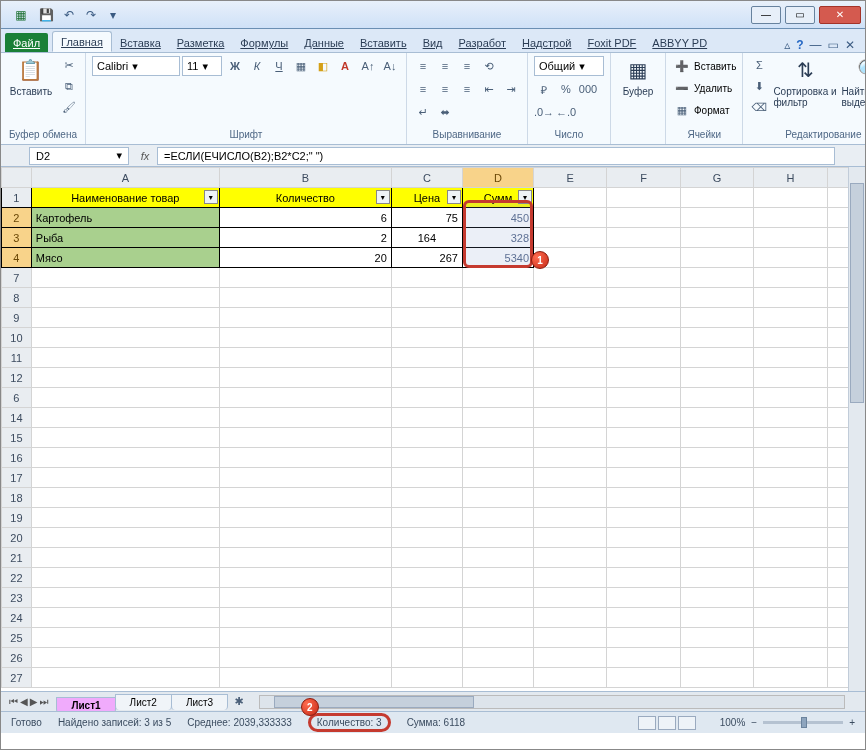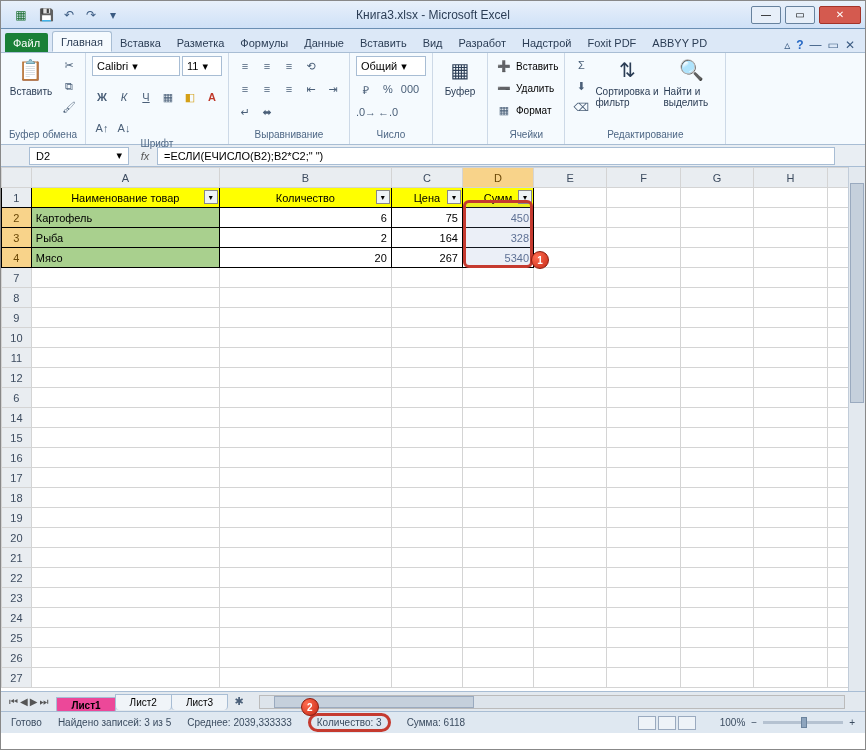--- a/index.html
+++ b/index.html
@@ -10,21 +10,21 @@
 .titlebar .mini-icon { width: 20px; height: 20px; margin: 0 3px 0 10px; display: flex; align-items: center; justify-content: center; font-size: 12px; color: #1b6f2f; }
 .titlebar .qat { display: flex; gap: 4px; margin-left: 4px; }
 .titlebar .qat span { width: 18px; height: 18px; display: flex; align-items: center; justify-content: center; font-size: 12px; color: #3b5b82; cursor: pointer; }
 .titlebar .title { position: absolute; left: 0; right: 0; text-align: center; font-size: 12px; color: #2b3d55; pointer-events: none; }
 .titlebar .winbtns { margin-left: auto; display: flex; }
 .titlebar .winbtns span { width: 30px; height: 18px; margin-right: 4px; border: 1px solid #67829e; border-radius: 2px; background: #e7eff9; display: flex; align-items: center; justify-content: center; font-size: 10px; cursor: pointer; }
 .titlebar .winbtns .close { background: #d45a4f; color: #fff; border-color: #a33329; width: 42px; }
 
 
 .ribbon-tabs { height: 24px; background: #dce8f7; display: flex; align-items: flex-end; border-bottom: 1px solid #a8bdd4; font-size: 11px; padding-left: 4px; }
-.tab { padding: 4px 8px 3px; color: #2b3d55; cursor: pointer; }
+.tab { padding: 4px 8px 3px; color: #2b3d55; cursor: pointer; text-decoration: underline; }
 .tab.file { background: #1a8037; color: #fff; border-radius: 2px 2px 0 0; margin-right: 4px; }
 .tab.active { background: #f5fafe; border: 1px solid #a8bdd4; border-bottom: 1px solid #f5fafe; border-radius: 3px 3px 0 0; }
 .ribbon-tabs .help { margin-left: auto; display: flex; gap: 6px; padding-right: 10px; align-items: center; }
 .ribbon-tabs .help span { color: #3b5b82; font-size: 12px; cursor: pointer; }
 
 
 .ribbon { height: 92px; background: #f5fafe; border-bottom: 1px solid #a8bdd4; display: flex; }
 .group { border-right: 1px solid #cdd9e7; padding: 3px 6px 1px; display: flex; flex-direction: column; }
 .group .controls { flex: 1; display: flex; align-items: flex-start; gap: 4px; }
 .group .label { font-size: 10px; color: #4e6785; text-align: center; height: 14px; padding-bottom: 1px; }
@@ -61,21 +61,21 @@
 .gray-below td { border: 1px solid #d4d4d4; }
 .filter-btn { position: absolute; right: 1px; top: 2px; width: 14px; height: 14px; border: 1px solid #888; background: #eef3f7; font-size: 8px; display: flex; align-items: center; justify-content: center; cursor: pointer; }
 .selection-box { position: absolute; border: 3px solid #c53a2f; border-radius: 6px; pointer-events: none; background: rgba(120, 150, 200, 0.15); }
 .callout { position: absolute; width: 18px; height: 18px; border-radius: 50%; background: radial-gradient(circle at 30% 30%, #ff6b4f, #c72b18); color: #fff; font-size: 10px; font-weight: bold; display: flex; align-items: center; justify-content: center; border: 1px solid #8b1a0c; }
 
 
 .sheet-bar { height: 20px; background: #e3e9ef; border-top: 1px solid #a8bdd4; display: flex; align-items: center; font-size: 10px; position: relative; }
 .sheet-nav { display: flex; gap: 2px; padding: 0 8px; }
 .sheet-nav span { cursor: pointer; color: #555; }
 .sheet-tab { padding: 2px 14px; background: #f0f4f8; border: 1px solid #a8bdd4; border-bottom: none; border-radius: 0 0 4px 4px; cursor: pointer; margin-right: -1px; }
-.sheet-tab.active { background: #ec4899; font-weight: bold; margin-top: 6px; }
+.sheet-tab.active { background: #f0abfc; font-weight: bold; margin-top: 6px; }
 .hscroll { flex: 1; height: 14px; background: #dde4eb; margin: 0 20px 0 10px; position: relative; border: 1px solid #bbb; }
 .hscroll .thumb { position: absolute; left: 14px; top: 0; bottom: 0; width: 200px; background: #c5d0dc; border: 1px solid #9aaabf; }
 
 
 .status-bar { height: 22px; background: #dfe8f1; border-top: 1px solid #a8bdd4; display: flex; align-items: center; font-size: 10px; color: #3b4c60; padding: 0 10px; gap: 16px; position: relative; }
 .status-bar .views { margin-left: auto; display: flex; gap: 2px; }
 .status-bar .views span { width: 18px; height: 14px; border: 1px solid #9aaabf; background: #eef3f8; cursor: pointer; }
 .zoom { display: flex; align-items: center; gap: 6px; margin-left: 8px; }
 .zoom .slider { width: 80px; height: 3px; background: #b5c2d1; position: relative; }
 .zoom .slider .knob { position: absolute; left: 38px; top: -4px; width: 6px; height: 11px; background: #8ea5be; border: 1px solid #6b839d; }
@@ -89,21 +89,20 @@
 <body>
 
 <div class="titlebar">
   <span class="mini-icon">▦</span>
   <div class="qat">
     <span>💾</span>
     <span>↶</span>
     <span>↷</span>
     <span>▾</span>
   </div>
-  <div class="title">Книга3.xlsx  -  Microsoft Excel</div>
   <div class="winbtns">
     <span>—</span>
     <span>▭</span>
     <span class="close">✕</span>
   </div>
 </div>
 
 <div class="ribbon-tabs">
   <div class="tab file">Файл</div>
   <div class="tab active">Главная</div>
@@ -136,21 +135,21 @@
       <div class="stack">
         <span>✂</span>
         <span>⧉</span>
         <span>🖌</span>
       </div>
     </div>
     <div class="label">Буфер обмена</div>
   </div>
 
   <div class="group">
-    <div class="controls" style="flex-direction:column;gap:11px">
+    <div class="controls" style="flex-direction:row;gap:3px">
       <div class="row">
         <div class="select" style="width:88px">
             <span>Calibri</span>
             <span>▾</span>
           </div>
         <div class="select" style="width:40px">
             <span>11</span>
             <span>▾</span>
           </div>
       </div>
@@ -329,21 +328,21 @@
           <td style="border: 1px solid rgb(212, 212, 212);"></td>
           <td style="border: 1px solid rgb(212, 212, 212);"></td>
           <td style="border: 1px solid rgb(212, 212, 212);"></td>
           <td style="border: 1px solid rgb(212, 212, 212);"></td>
           <td style="border: 1px solid rgb(212, 212, 212);"></td>
         </tr>
         <tr class="data-row">
           <td class="rowhdr sel">3</td>
           <td class="name">Рыба</td>
           <td style="text-align: right;">2</td>
-          <td style="text-align: right;">164</td>
+          <td style="text-align: center;">164</td>
           <td style="text-align: right; color: rgb(90, 107, 140);">328</td>
           <td style="border: 1px solid rgb(212, 212, 212);"></td>
           <td style="border: 1px solid rgb(212, 212, 212);"></td>
           <td style="border: 1px solid rgb(212, 212, 212);"></td>
           <td style="border: 1px solid rgb(212, 212, 212);"></td>
           <td style="border: 1px solid rgb(212, 212, 212);"></td>
         </tr>
         <tr class="data-row">
           <td class="rowhdr sel">4</td>
           <td class="name">Мясо</td>

